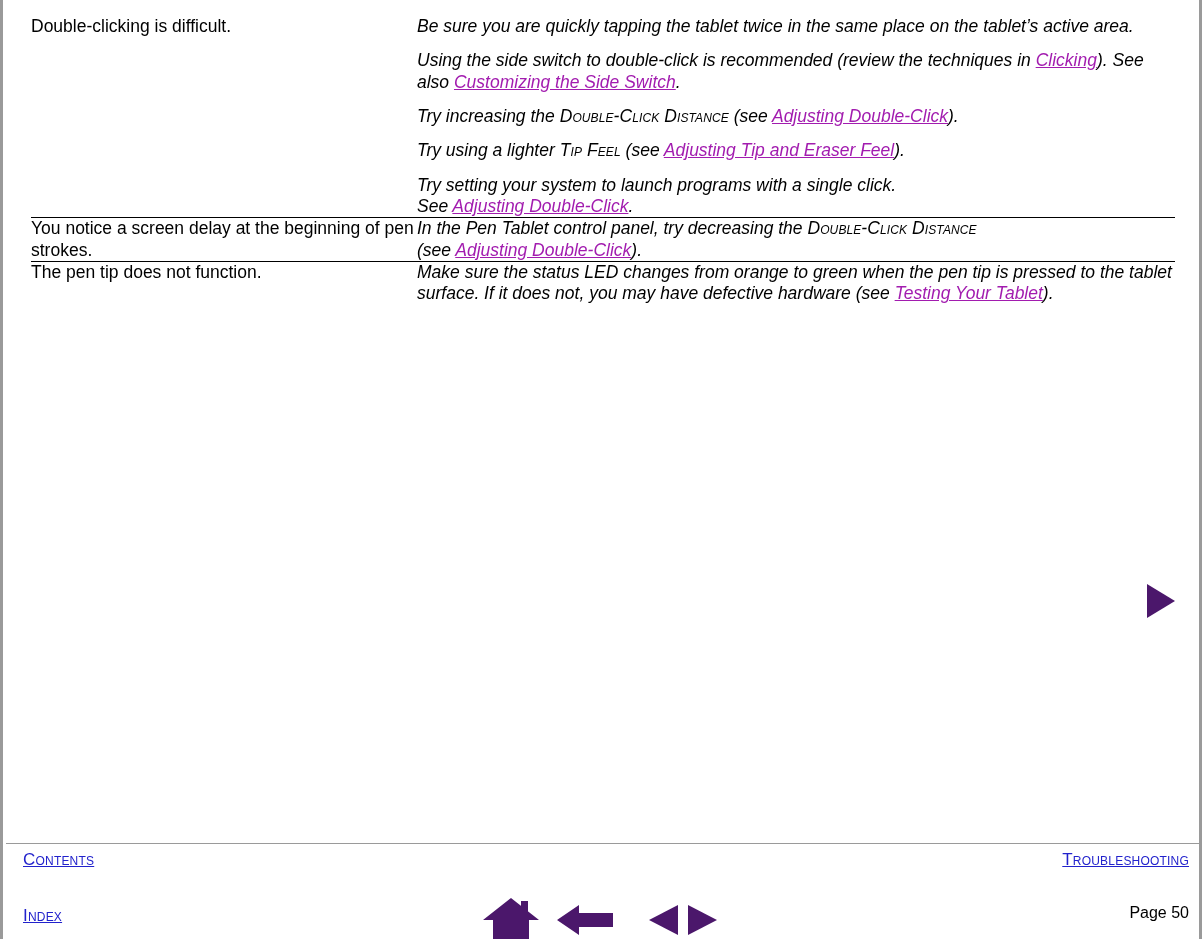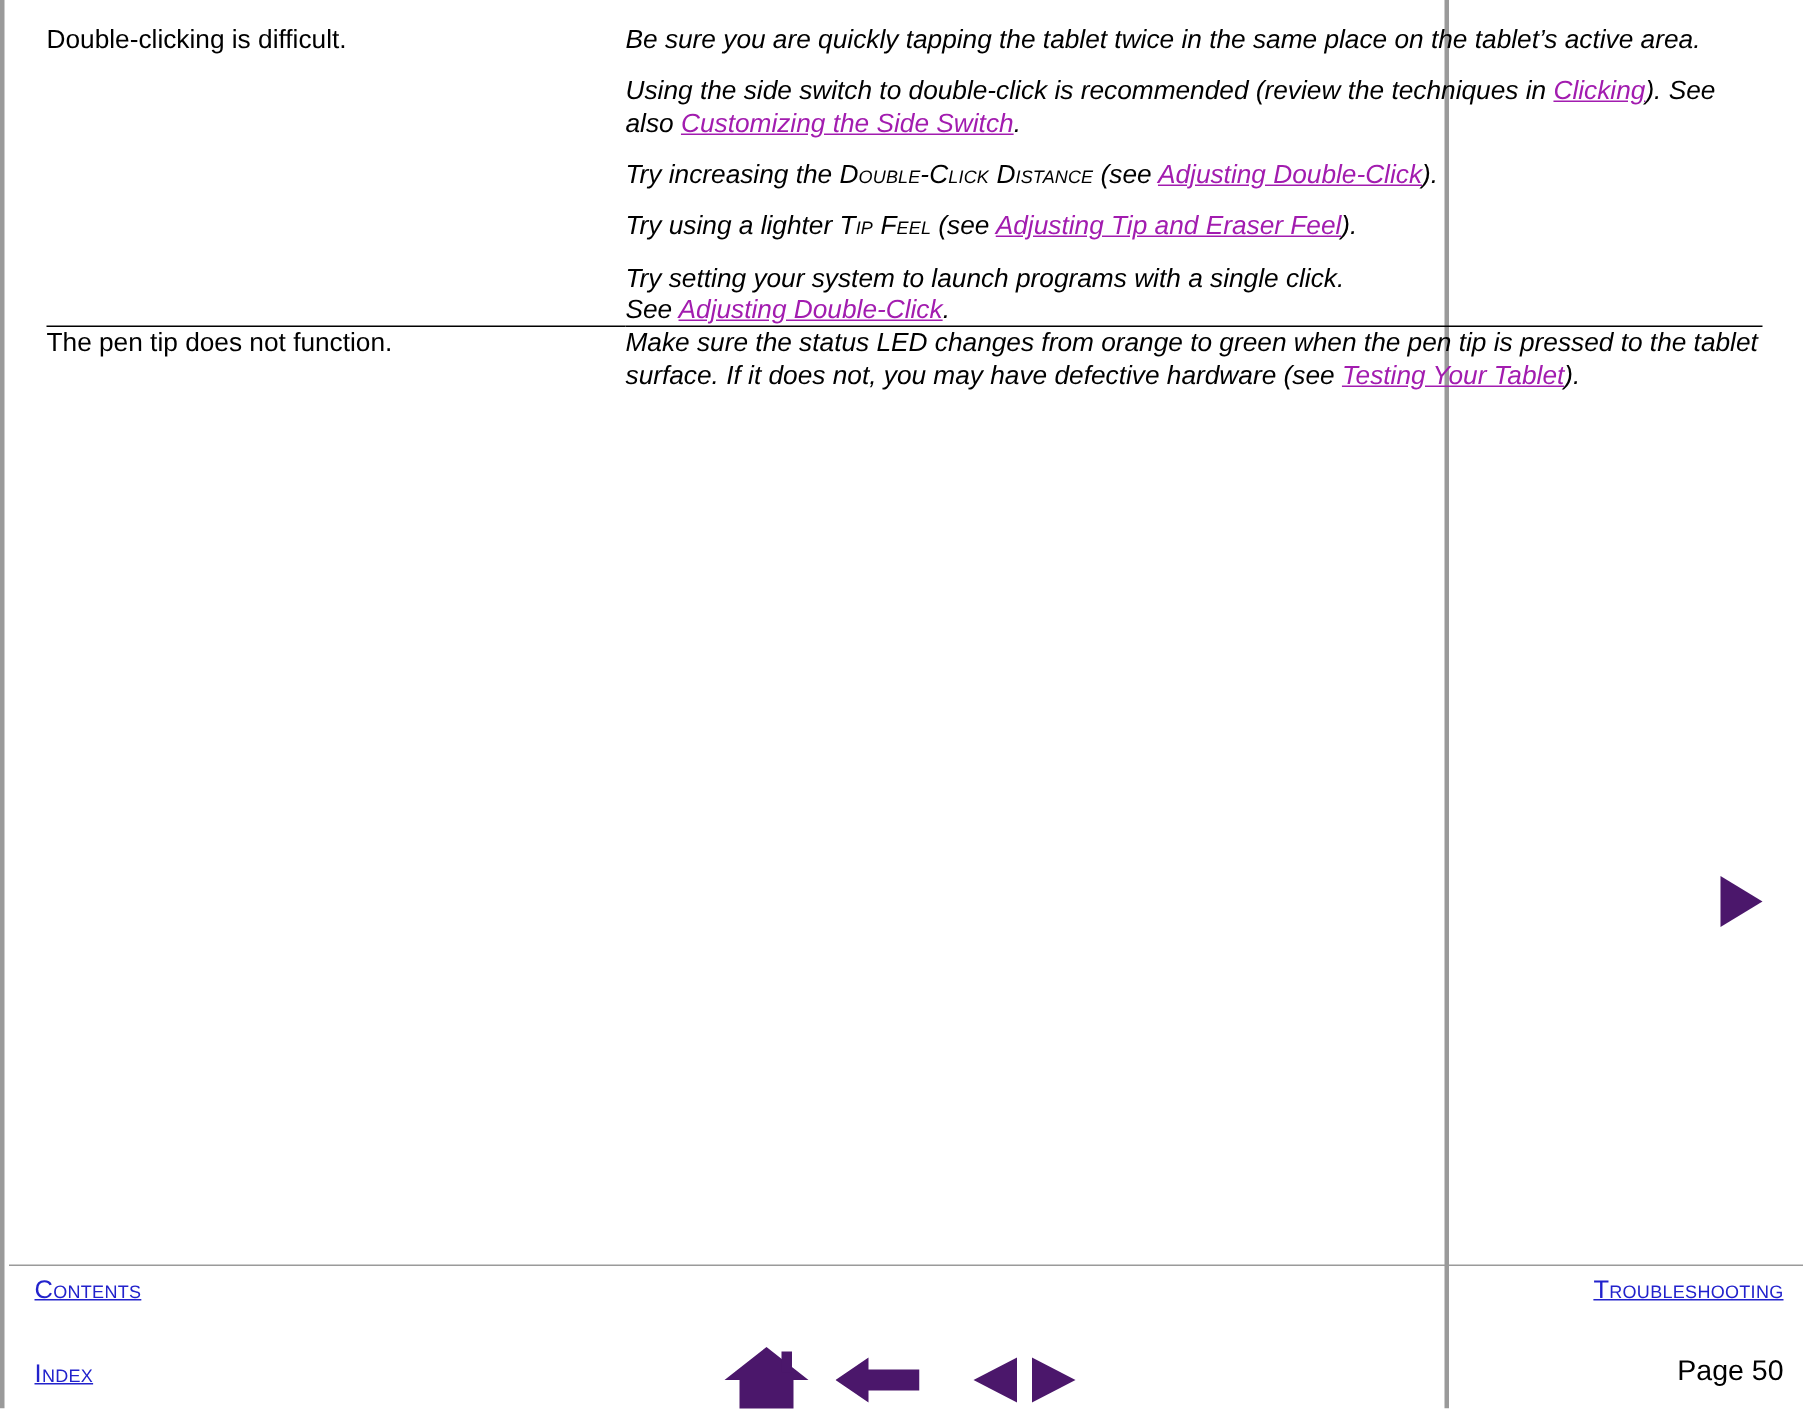--- a/index.html
+++ b/index.html
@@ -12,21 +12,21 @@
     width: 1202px;
     height: 939px;
     font-family: "Liberation Sans", sans-serif;
     color: #000000;
     overflow: hidden;
     position: relative;
   }
   #page {
     position: absolute;
     left: 0; top: 0;
-    width: 966px;
+    width: 1202px;
     height: 939px;
     box-sizing: border-box;
     border-left: 3px solid #9a9a9a;
     border-right: 3px solid #9a9a9a;
     background: #ffffff;
   }
 
   
   #content {
     position: absolute;
@@ -115,21 +115,21 @@
     white-space: nowrap;
   }
   #link-contents { left: 20px; top: 6px; }
   #link-index    { left: 20px; top: 62px; }
   #link-tshoot   { right: 16px; top: 6px; }
 
   #page-number {
     position: absolute;
     right: 16px;
     top: 60px;
-    font-size: 19px;
+    font-size: 16px;
     color: #000000;
     white-space: nowrap;
   }
 
   
   #nav-icons {
     position: absolute;
     left: 478px;
     top: 52px;
     width: 260px;
@@ -156,20 +156,28 @@
             <td class="solution">
               <p>Be sure you are quickly tapping the tablet twice in the same place on the tablet’s active area.</p>
               <p>Using the side switch to double-click is recommended (review the techniques in <a class="doclink" href="#">Clicking</a>).  See also <a class="doclink" href="#">Customizing the Side Switch</a>.</p>
               <p>Try increasing the <span class="sc">Double-Click Distance</span> (see <a class="doclink" href="#">Adjusting Double-Click</a>).</p>
               <p>Try using a lighter <span class="sc">Tip Feel</span> (see <a class="doclink" href="#">Adjusting Tip and Eraser Feel</a>).</p>
               <p>Try setting your system to launch programs with a single click.<br>See <a class="doclink" href="#">Adjusting Double-Click</a>.</p>
             </td>
           </tr>
           <tr class="rule">
             <td class="symptom">
+              <p>You notice a screen delay at the beginning of pen strokes.</p>
+            </td>
+            <td class="solution">
+              <p>In the Pen Tablet control panel, try decreasing the <span class="sc">Double-Click Distance</span><br>(see <a class="doclink" href="#">Adjusting Double-Click</a>).</p>
+            </td>
+          </tr>
+          <tr class="rule">
+            <td class="symptom">
               <p>The pen tip does not function.</p>
             </td>
             <td class="solution">
               <p>Make sure the status LED changes from orange to green when the pen tip is pressed to the tablet surface.  If it does not, you may have defective hardware (see <a class="doclink" href="#">Testing Your Tablet</a>).</p>
             </td>
           </tr>
         </tbody>
     </table>
   </div>
 

